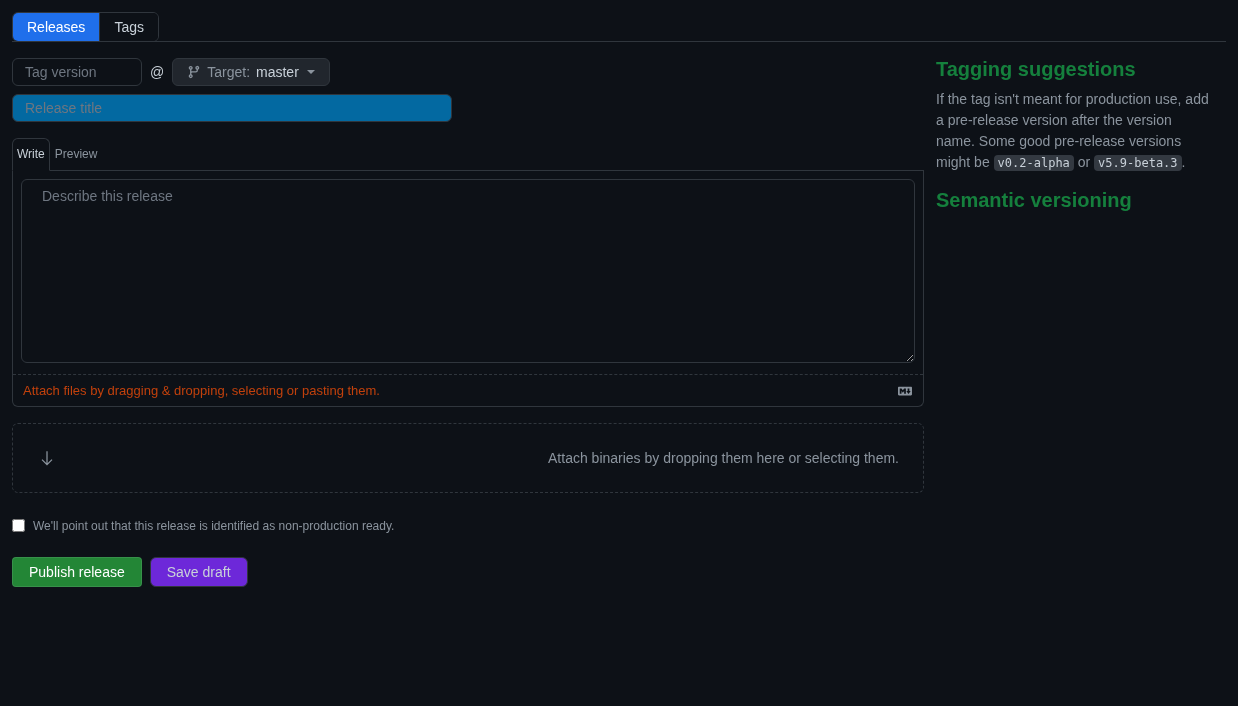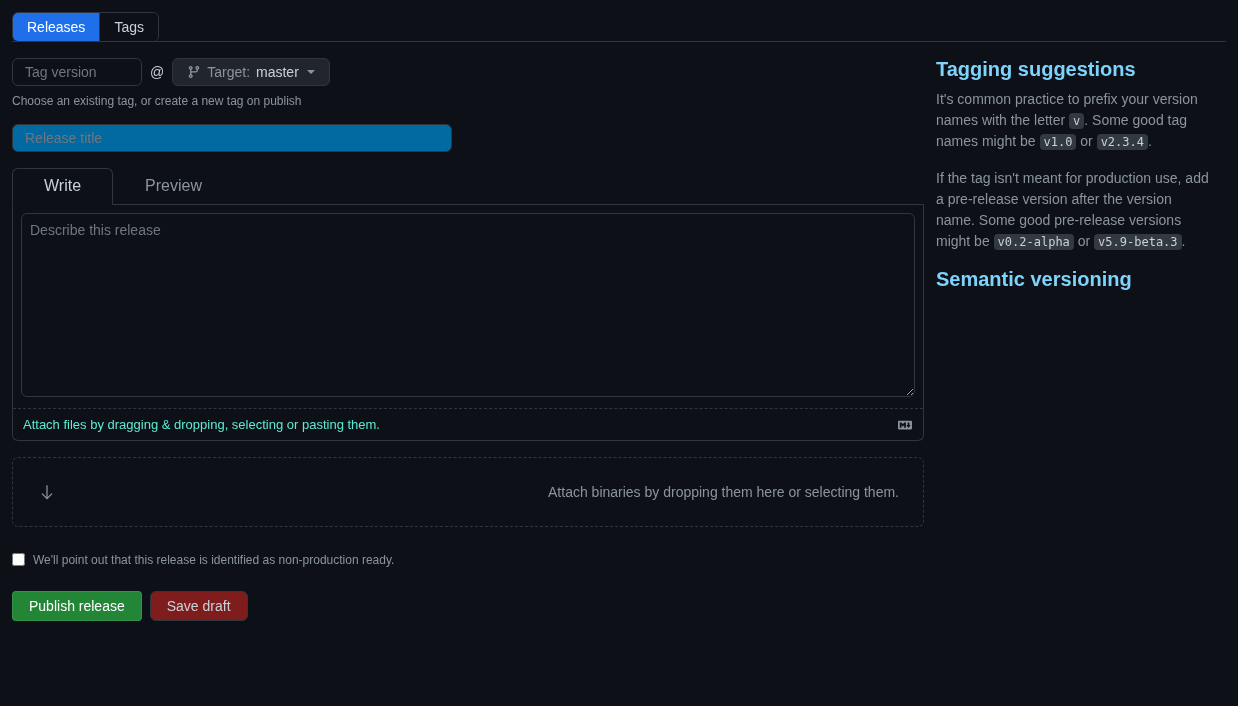--- a/index.html
+++ b/index.html
@@ -119,24 +119,24 @@
       margin-bottom: 16px;
     }
     .title-input::placeholder {
       color: #6e7681;
     }
     .editor-tabs {
       display: flex;
       border-bottom: 1px solid #30363d;
     }
     .editor-tab {
-      padding: 8px 31px;
-      color: #8b949e;
-      cursor: pointer;
-      font-size: 16px;
+      padding: 8px 4px;
+      color: #8b949e;
+      cursor: pointer;
+      font-size: 12px;
       border: 1px solid transparent;
     }
     .editor-tab.selected {
       color: #c9d1d9;
       background-color: #0d1117;
       border: 1px solid #30363d;
       border-bottom-color: #0d1117;
       border-radius: 6px 6px 0 0;
       margin-bottom: -1px;
     }
@@ -146,39 +146,39 @@
       border-radius: 0 0 6px 6px;
       margin-bottom: 16px;
     }
     .textarea-wrap {
       padding: 8px;
     }
     .description-textarea {
       background-color: #0d1117;
       border: 1px solid #30363d;
       border-radius: 6px;
-      padding: 8px 8px;
+      padding: 8px 20px;
       color: #c9d1d9;
       font-size: 14px;
       width: 100%;
       height: 184px;
       resize: vertical;
       font-family: inherit;
     }
     .description-textarea::placeholder {
       color: #6e7681;
     }
     .attach-row {
       border-top: 1px dashed #30363d;
       padding: 8px 10px;
       display: flex;
       justify-content: space-between;
       align-items: center;
       font-size: 13px;
-      color: #5eead4;
+      color: #c2410c;
     }
     .markdown-icon {
       width: 16px;
       height: 14px;
       fill: #8b949e;
     }
     .dropzone {
       border: 1px dashed #30363d;
       border-radius: 6px;
       padding: 24px;
@@ -228,33 +228,33 @@
       background-color: #238636;
       border: 1px solid rgba(240,246,252,0.1);
       border-radius: 4px;
       padding: 6px 16px;
       color: #fff;
       font-size: 14px;
       font-weight: 500;
       cursor: pointer;
     }
     .btn-secondary {
-      background-color: #7f1d1d;
+      background-color: #6d28d9;
       border: 1px solid #30363d;
       border-radius: 6px;
       padding: 6px 16px;
       color: #c9d1d9;
       font-size: 14px;
       font-weight: 500;
       cursor: pointer;
     }
     .side-heading {
       font-size: 20px;
       font-weight: 600;
-      color: #7dd3fc;
+      color: #15803d;
       margin-bottom: 8px;
     }
     .side-column p {
       font-size: 14px;
       color: #8b949e;
       line-height: 1.5;
       margin-bottom: 16px;
     }
     .side-column code {
       background-color: rgba(110,118,129,0.4);
@@ -286,21 +286,20 @@
       <span class="at-sign">@</span>
       <button class="target-btn">
         <svg class="git-branch-icon" viewBox="0 0 16 16">
             <path fill-rule="evenodd" d="M11.75 2.5a.75.75 0 100 1.5.75.75 0 000-1.5zm-2.25.75a2.25 2.25 0 113 2.122V6A2.5 2.5 0 0110 8.5H6a1 1 0 00-1 1v1.128a2.251 2.251 0 11-1.5 0V5.372a2.25 2.25 0 111.5 0v1.836A2.492 2.492 0 016 7h4a1 1 0 001-1v-.628A2.25 2.25 0 019.5 3.25zM4.25 12a.75.75 0 100 1.5.75.75 0 000-1.5zM3.5 3.25a.75.75 0 111.5 0 .75.75 0 01-1.5 0z"></path>
           </svg>
         <span>Target:</span>
         <span class="branch-name">master</span>
         <span class="caret-down"></span>
       </button>
     </div>
-    <div class="help-text">Choose an existing tag, or create a new tag on publish</div>
 
     <input class="title-input" type="text" placeholder="Release title" style="">
 
     <div class="editor-tabs">
       <div class="editor-tab selected">Write</div>
       <div class="editor-tab">Preview</div>
     </div>
     <div class="editor-body">
       <div class="textarea-wrap">
         <textarea class="description-textarea" placeholder="Describe this release" style=""></textarea>
@@ -329,20 +328,17 @@
 
     <div class="button-row">
       <button class="btn-primary">Publish release</button>
       <button class="btn-secondary">Save draft</button>
     </div>
   </div>
 
   <aside class="side-column">
     <h3 class="side-heading">Tagging suggestions</h3>
     <p>
-      <span>It's common practice to prefix your version names with the letter </span><code>v</code><span>. Some good tag names might be </span><code>v1.0</code><span> or </span><code>v2.3.4</code><span>.</span>
-    </p>
-    <p>
       <span>If the tag isn't meant for production use, add a pre-release version after the version name. Some good pre-release versions might be </span><code>v0.2-alpha</code><span> or </span><code>v5.9-beta.3</code><span>.</span>
     </p>
     <h3 class="side-heading">Semantic versioning</h3>
   </aside>
 </div>
 
 </body></html>

